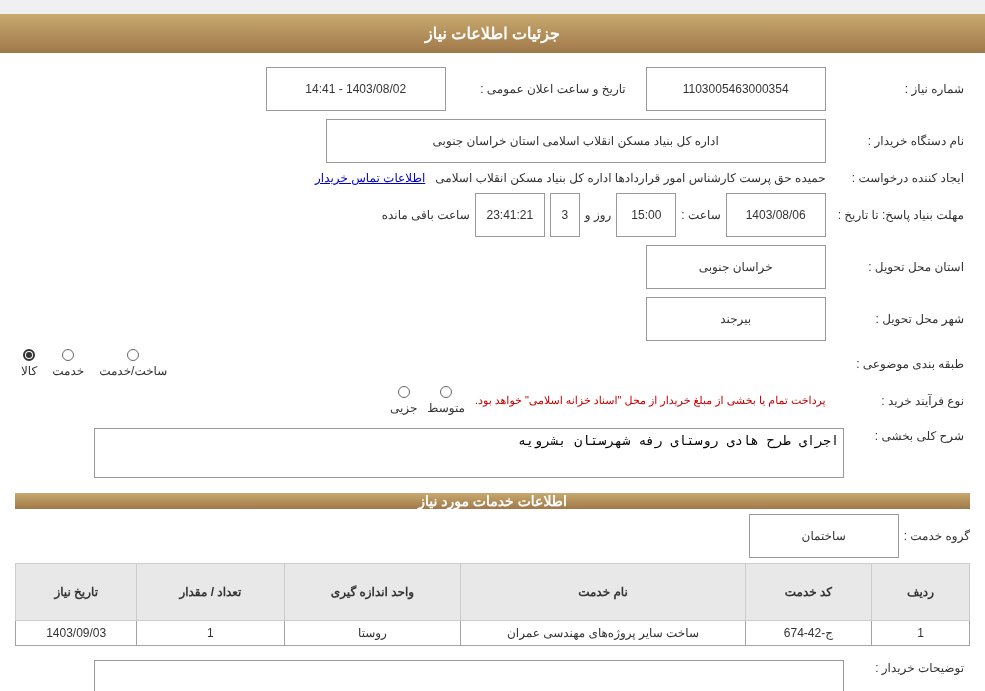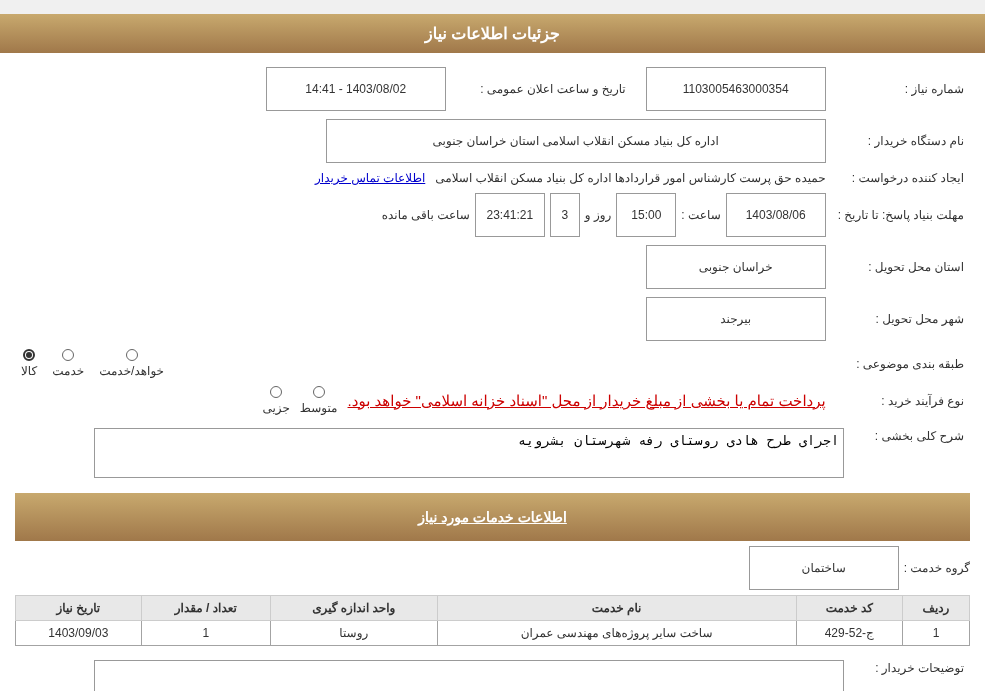--- a/index.html
+++ b/index.html
@@ -48,25 +48,24 @@
       padding: 14px 5px;
       background: #fff;
       min-height: 20px;
       display: inline-block;
       text-align: center;
     }
     .section-header {
       background: linear-gradient(to bottom, #c8a96e, #a0784a);
       color: #fff;
       text-align: center;
-      padding: 16px;
+      padding: 0;
       font-size: 14px;
       font-weight: bold;
       margin: 8px 0 5px 0;
-      text-decoration: underline;
     }
     .blue-link {
       color: #0000cc;
       text-decoration: underline;
       cursor: pointer;
     }
     .radio-group {
       display: flex;
       gap: 15px;
       justify-content: flex-end;
@@ -96,42 +95,41 @@
       width: 6px;
       height: 6px;
       background: #333;
       border-radius: 50%;
       position: absolute;
       top: 1px;
       left: 1px;
     }
     .process-text {
       color: #cc0000;
-      font-size: 15px;
-      text-decoration: underline;
+      font-size: 11px;
     }
     .description-box {
       border: 1px solid #999;
       background: #fff;
       min-height: 50px;
       padding: 4px;
       text-align: right;
       resize: none;
       width: 100%;
     }
     .services-table {
       width: 100%;
       border-collapse: collapse;
       margin-top: 5px;
       border: 1px solid #ccc;
     }
     .services-table th {
       background: #e8e8e8;
       border: 1px solid #ccc;
-      padding: 5px;
+      padding: 21px;
       text-align: center;
       font-weight: bold;
     }
     .services-table td {
       border: 1px solid #a3a3a3;
       padding: 5px;
       text-align: center;
     }
     .services-table tr:nth-child(even) {
       background: #f9f9f9;
@@ -248,21 +246,21 @@
           <span class="input-box" style="min-width:180px;">بیرجند</span>
         </td>
       </tr>
 
       <tr>
         <td class="label-cell">طبقه بندی موضوعی :</td>
         <td colspan="3">
           <div class="radio-group">
             <div class="radio-item">
               <span class="radio-circle"></span>
-              <span>خواهد/خدمت</span>
+              <span>ساخت/خدمت</span>
             </div>
             <div class="radio-item">
               <span class="radio-circle"></span>
               <span>خدمت</span>
             </div>
             <div class="radio-item">
               <span class="radio-circle selected"></span>
               <span>کالا</span>
             </div>
           </div>
@@ -315,21 +313,21 @@
           <th>کد خدمت</th>
           <th>نام خدمت</th>
           <th>واحد اندازه گیری</th>
           <th>تعداد / مقدار</th>
           <th>تاریخ نیاز</th>
         </tr>
       </thead>
       <tbody id="services-tbody">
       <tr>
       <td>1</td>
-      <td>ج-52-429</td>
+      <td>ج-42-674</td>
       <td>ساخت سایر پروژه‌های مهندسی عمران</td>
       <td>روستا</td>
       <td>1</td>
       <td>1403/09/03</td>
     </tr>
         </tbody>
     </table>
 
     <table class="info-table" style="margin-top:10px;">
       <tbody>

